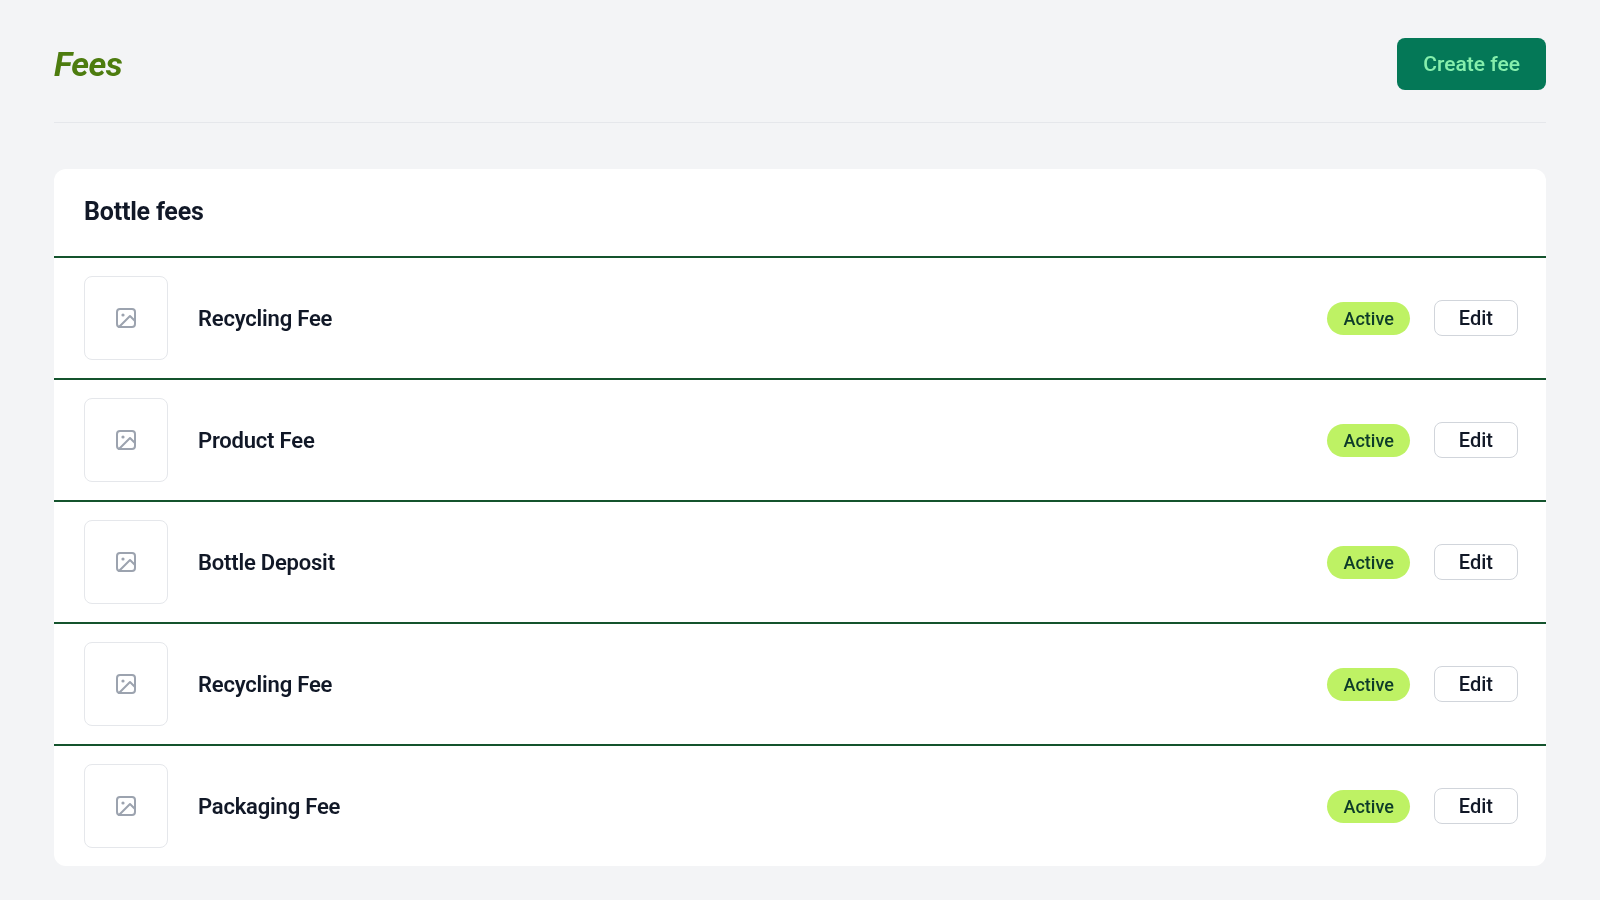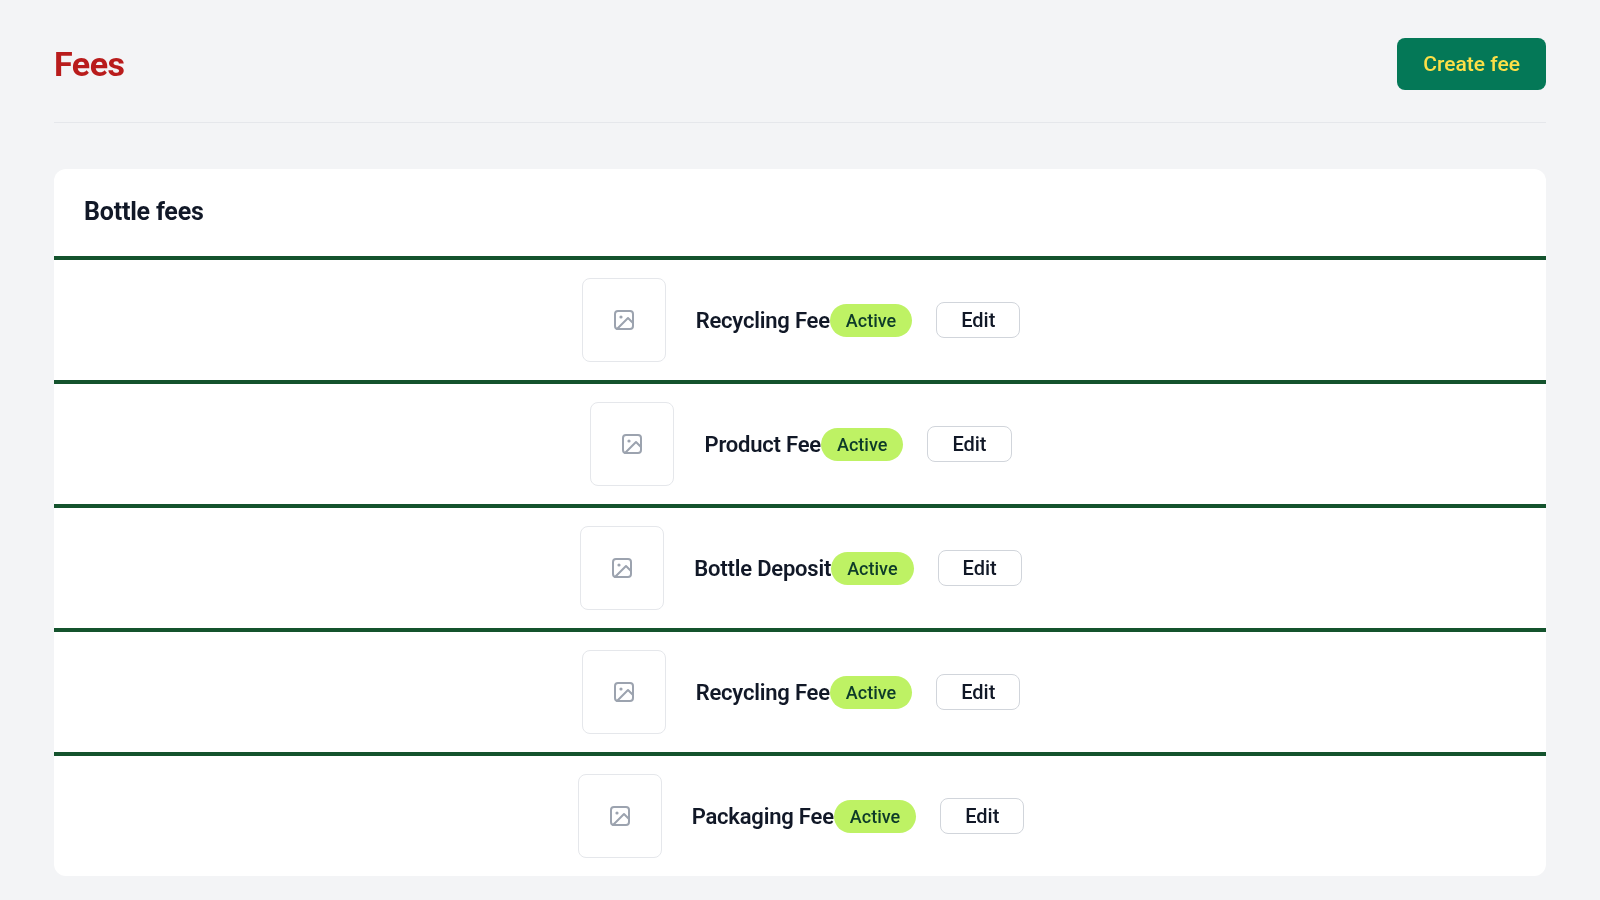--- a/index.html
+++ b/index.html
@@ -23,27 +23,28 @@
       display: flex;
       justify-content: space-between;
       align-items: center;
       padding-bottom: 32px;
       border-bottom: 1px solid #e5e7eb;
     }
 
     .page-title {
       font-size: 34px;
       font-weight: 700;
-      color: #b91c1c;
+      color: #4d7c0f;
       letter-spacing: -0.5px;
+      font-style: italic;
     }
 
     .btn-primary {
       background-color: #047857;
-      color: #fde047;
+      color: #86efac;
       border: none;
       border-radius: 8px;
       padding: 14px 26px;
       font-size: 21px;
       font-weight: 500;
       cursor: pointer;
       font-family: inherit;
     }
 
     .content-section {
@@ -62,24 +63,24 @@
 
     .card-title {
       font-size: 25px;
       font-weight: 700;
       color: #111827;
       letter-spacing: -0.2px;
     }
 
     .list-row {
       display: flex;
-      justify-content: center;
+      justify-content: space-between;
       align-items: center;
       padding: 18px 28px 18px 30px;
-      border-top: 4px solid #14532d;
+      border-top: 2px solid #14532d;
     }
 
     .row-left {
       display: flex;
       align-items: center;
       gap: 30px;
     }
 
     .thumbnail {
       width: 84px;

